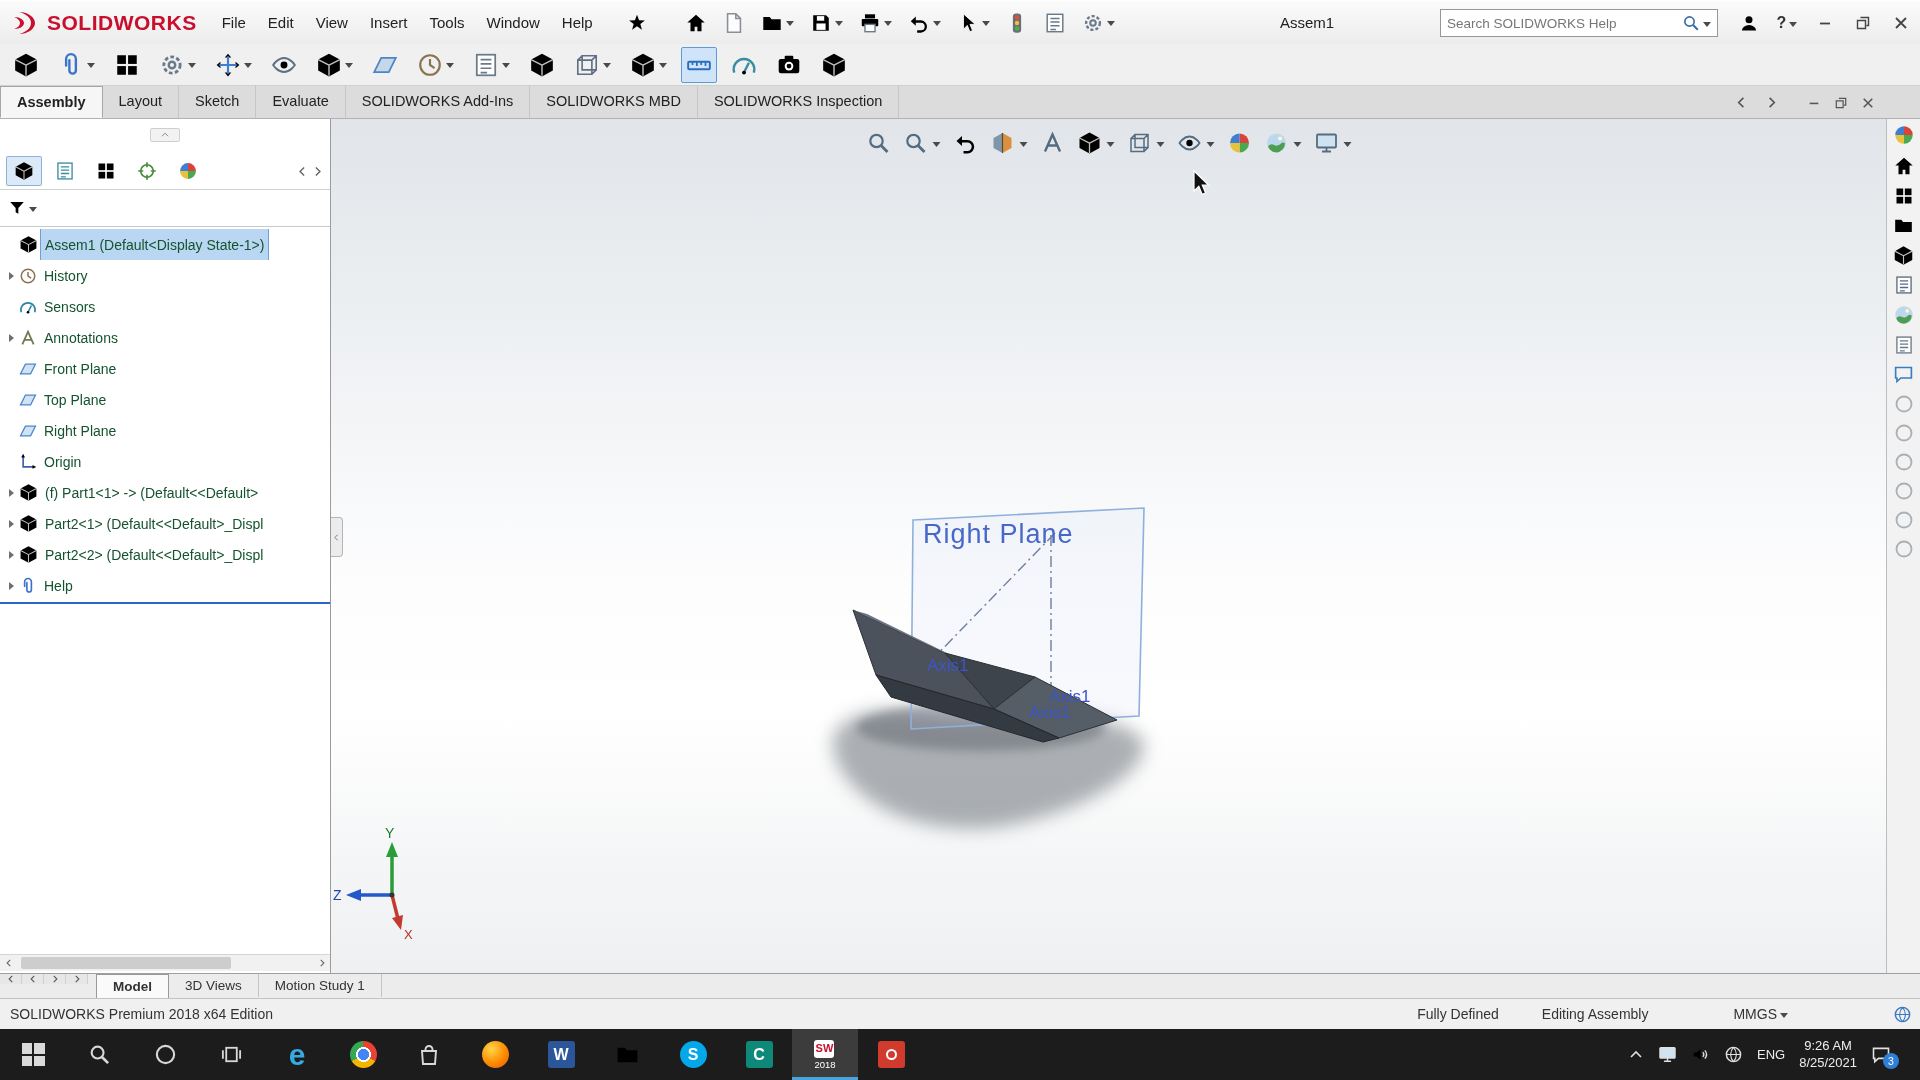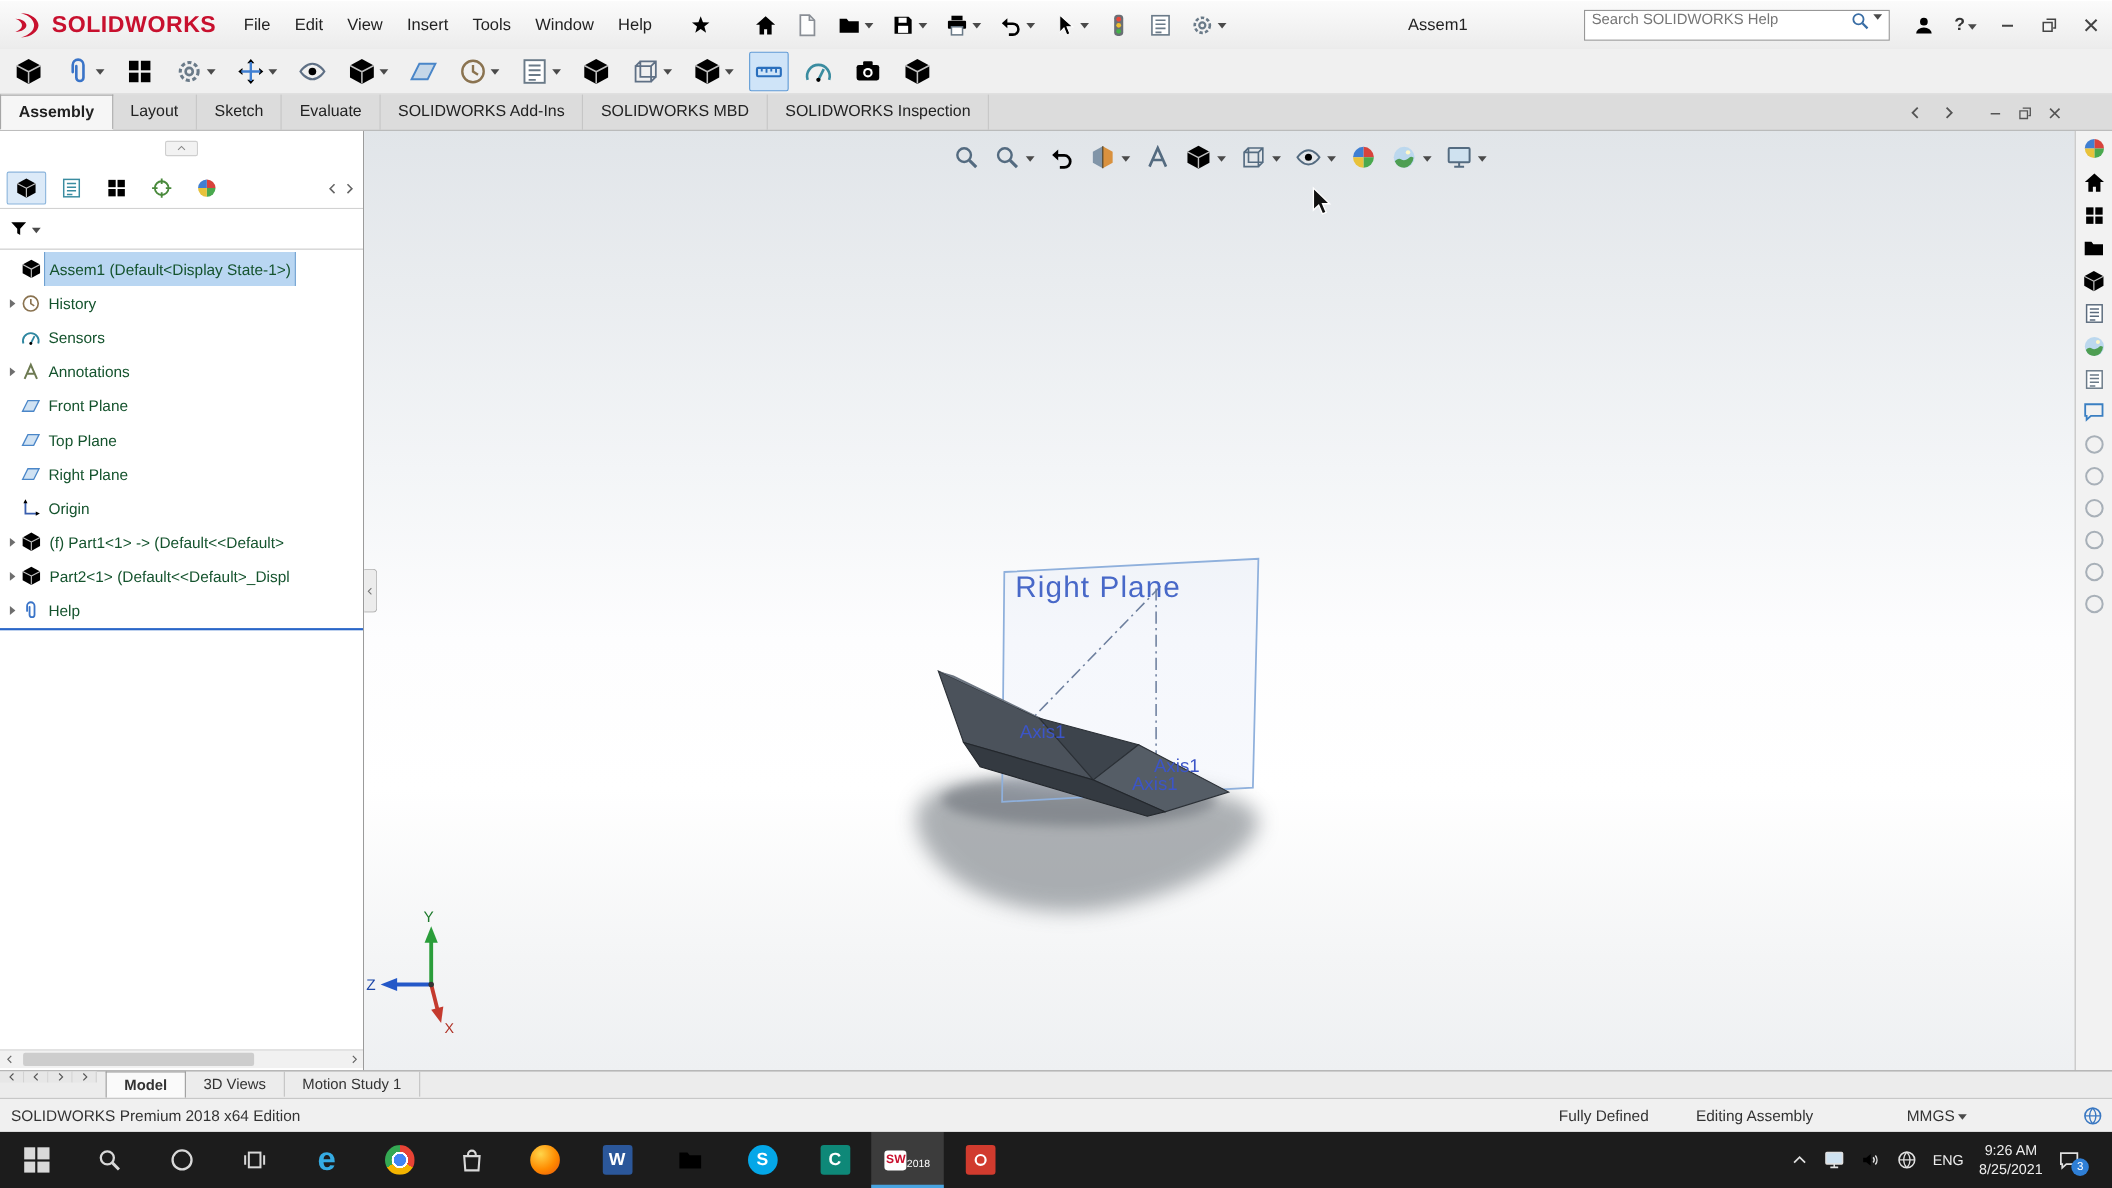--- a/index.html
+++ b/index.html
@@ -11,21 +11,21 @@
 
 #menubar{position:absolute;left:0;top:1px;width:1920px;height:44px;background:linear-gradient(#fbfbfb,#ececec);border-bottom:1px solid #d5d5d5;display:flex;align-items:center}
 .logo{display:flex;align-items:center;gap:7px;padding:0 14px 0 10px}
 .logo-text{font-weight:bold;font-size:21px;color:#c8102e;letter-spacing:.5px}
 .menus{display:flex;align-items:center}
 .menu{padding:6px 11px;font-size:15px;color:#222}
 .qbtn{display:flex;align-items:center;padding:3px 5px;border-radius:3px;margin-right:6px}
 #qa{display:flex;align-items:center;margin-left:22px}
 .doc-title{position:absolute;left:1280;top:0;width:120px;height:44px;line-height:44px;text-align:left;font-size:15px;color:#222}
 .doc-title{left:1280px}
-#searchbox{position:absolute;left:1440px;top:8px;width:278px;height:28px;background:#fff;border:1px solid #979797;display:flex;align-items:flex-start;padding:0 6px}
+#searchbox{position:absolute;left:1440px;top:8px;width:278px;height:28px;background:#fff;border:1px solid #979797;display:flex;align-items:center;padding:0 6px}
 #searchbox input{flex:1;border:none;outline:none;font-size:13.5px;font-family:inherit;color:#333;background:transparent}
 #searchbox input::placeholder{color:#767676}
 .tb-right{position:absolute;right:0;top:0;height:44px;display:flex;align-items:center}
 .winc{width:38px;height:34px;display:flex;align-items:center;justify-content:center}
 .help-q{font-size:16px;color:#333;font-weight:bold}
 
 #toolbar2{position:absolute;left:0;top:44px;width:1920px;height:42px;background:#f0f0f0;border-bottom:1px solid #d0d0d0;display:flex;align-items:center;padding-left:8px}
 .tbtn{display:flex;align-items:center;padding:4px 4px;margin-right:9px;border-radius:2px;border:1.5px solid transparent}
 .tbtn.pressed{background:#cfe4f8;border-color:#5f9bd6}
 
@@ -80,21 +80,21 @@
 
 #taskbar{position:absolute;left:0;top:1029px;width:1920px;height:51px;background:#1c1c1c;display:flex;align-items:stretch;color:#eee}
 .tkb{width:66px;display:flex;align-items:center;justify-content:center;position:relative}
 .tkb.active{background:rgba(255,255,255,.14);box-shadow:inset 0 -3px 0 #48a3e0}
 .glyph-e{font-size:30px;font-weight:bold;color:#35abe2;line-height:1}
 .chrome-ball{width:27px;height:27px;border-radius:50%;background:radial-gradient(circle at 50% 50%,#4285f4 0 29%,#fff 30% 39%,rgba(0,0,0,0) 40%),conic-gradient(#e84335 0 120deg,#f4b400 120deg 240deg,#34a853 240deg 360deg)}
 .ffox{width:27px;height:27px;border-radius:50%;background:radial-gradient(circle at 35% 30%,#ffd54a,#ff8b00 55%,#e8540d)}
 .sq-ic{width:27px;height:27px;border-radius:3px;display:flex;align-items:center;justify-content:center;color:#fff;font-weight:bold;font-size:16px}
 .word{background:#2b579a}.skype{background:#04a7e8;border-radius:50%}.camt{background:#0e8878}.recd{background:#d13b2e}
 .rec-ring{width:11px;height:11px;border:2.5px solid #fff;border-radius:50%}
-.sw-ico{display:flex;align-items:flex-end;line-height:1}
+.sw-ico{display:flex;flex-direction:column;align-items:flex-start;line-height:1}
 .sw-mark{width:20px;height:18px;background:#fff;border-radius:3px;color:#c8102e;font-weight:bold;font-size:11px;display:flex;align-items:center;justify-content:center}
 .sw-year{color:#fff;font-size:9.5px;margin-top:2px}
 #tray{margin-left:auto;display:flex;align-items:center;gap:14px;padding-right:8px;font-size:13px}
 .timedate{text-align:center;line-height:1.3;font-size:13px}
 .ac-wrap{position:relative;display:flex}
 .badge{position:absolute;right:-8px;bottom:-4px;min-width:16px;height:16px;border-radius:8px;background:#2f7fd6;color:#fff;font-size:10.5px;display:flex;align-items:center;justify-content:center;padding:0 3px}
 .sliver{width:7px;border-left:1px solid #555}
 .win-grid{width:23px;height:23px;display:grid;grid-template-columns:1fr 1fr;grid-template-rows:1fr 1fr;gap:2px}
 .win-grid i{background:#d9d9d9}
 </style>
@@ -639,20 +639,27 @@
               <use href="#sy-cube"></use>
             </svg>
           <span class="tlabel">(f) Part1&lt;1&gt; -&gt; (Default&lt;&lt;Default&gt;</span>
         </div>
         <div class="trow">
           <span class="tw on"></span>
           <svg class="ic ti" width="19" height="19" style="color:#c79b2e">
               <use href="#sy-cube"></use>
             </svg>
           <span class="tlabel">Part2&lt;1&gt; (Default&lt;&lt;Default&gt;_Displ</span>
+        </div>
+        <div class="trow">
+          <span class="tw on"></span>
+          <svg class="ic ti" width="19" height="19" style="color:#c79b2e">
+              <use href="#sy-cube"></use>
+            </svg>
+          <span class="tlabel">Part2&lt;2&gt; (Default&lt;&lt;Default&gt;_Displ</span>
         </div>
         <div class="trow">
           <span class="tw on"></span>
           <svg class="ic ti" width="18" height="18" style="color:#3a74c8">
               <use href="#sy-clip"></use>
             </svg>
           <span class="tlabel">Help</span>
         </div>
         <div id="rollback"></div>
       </div>

